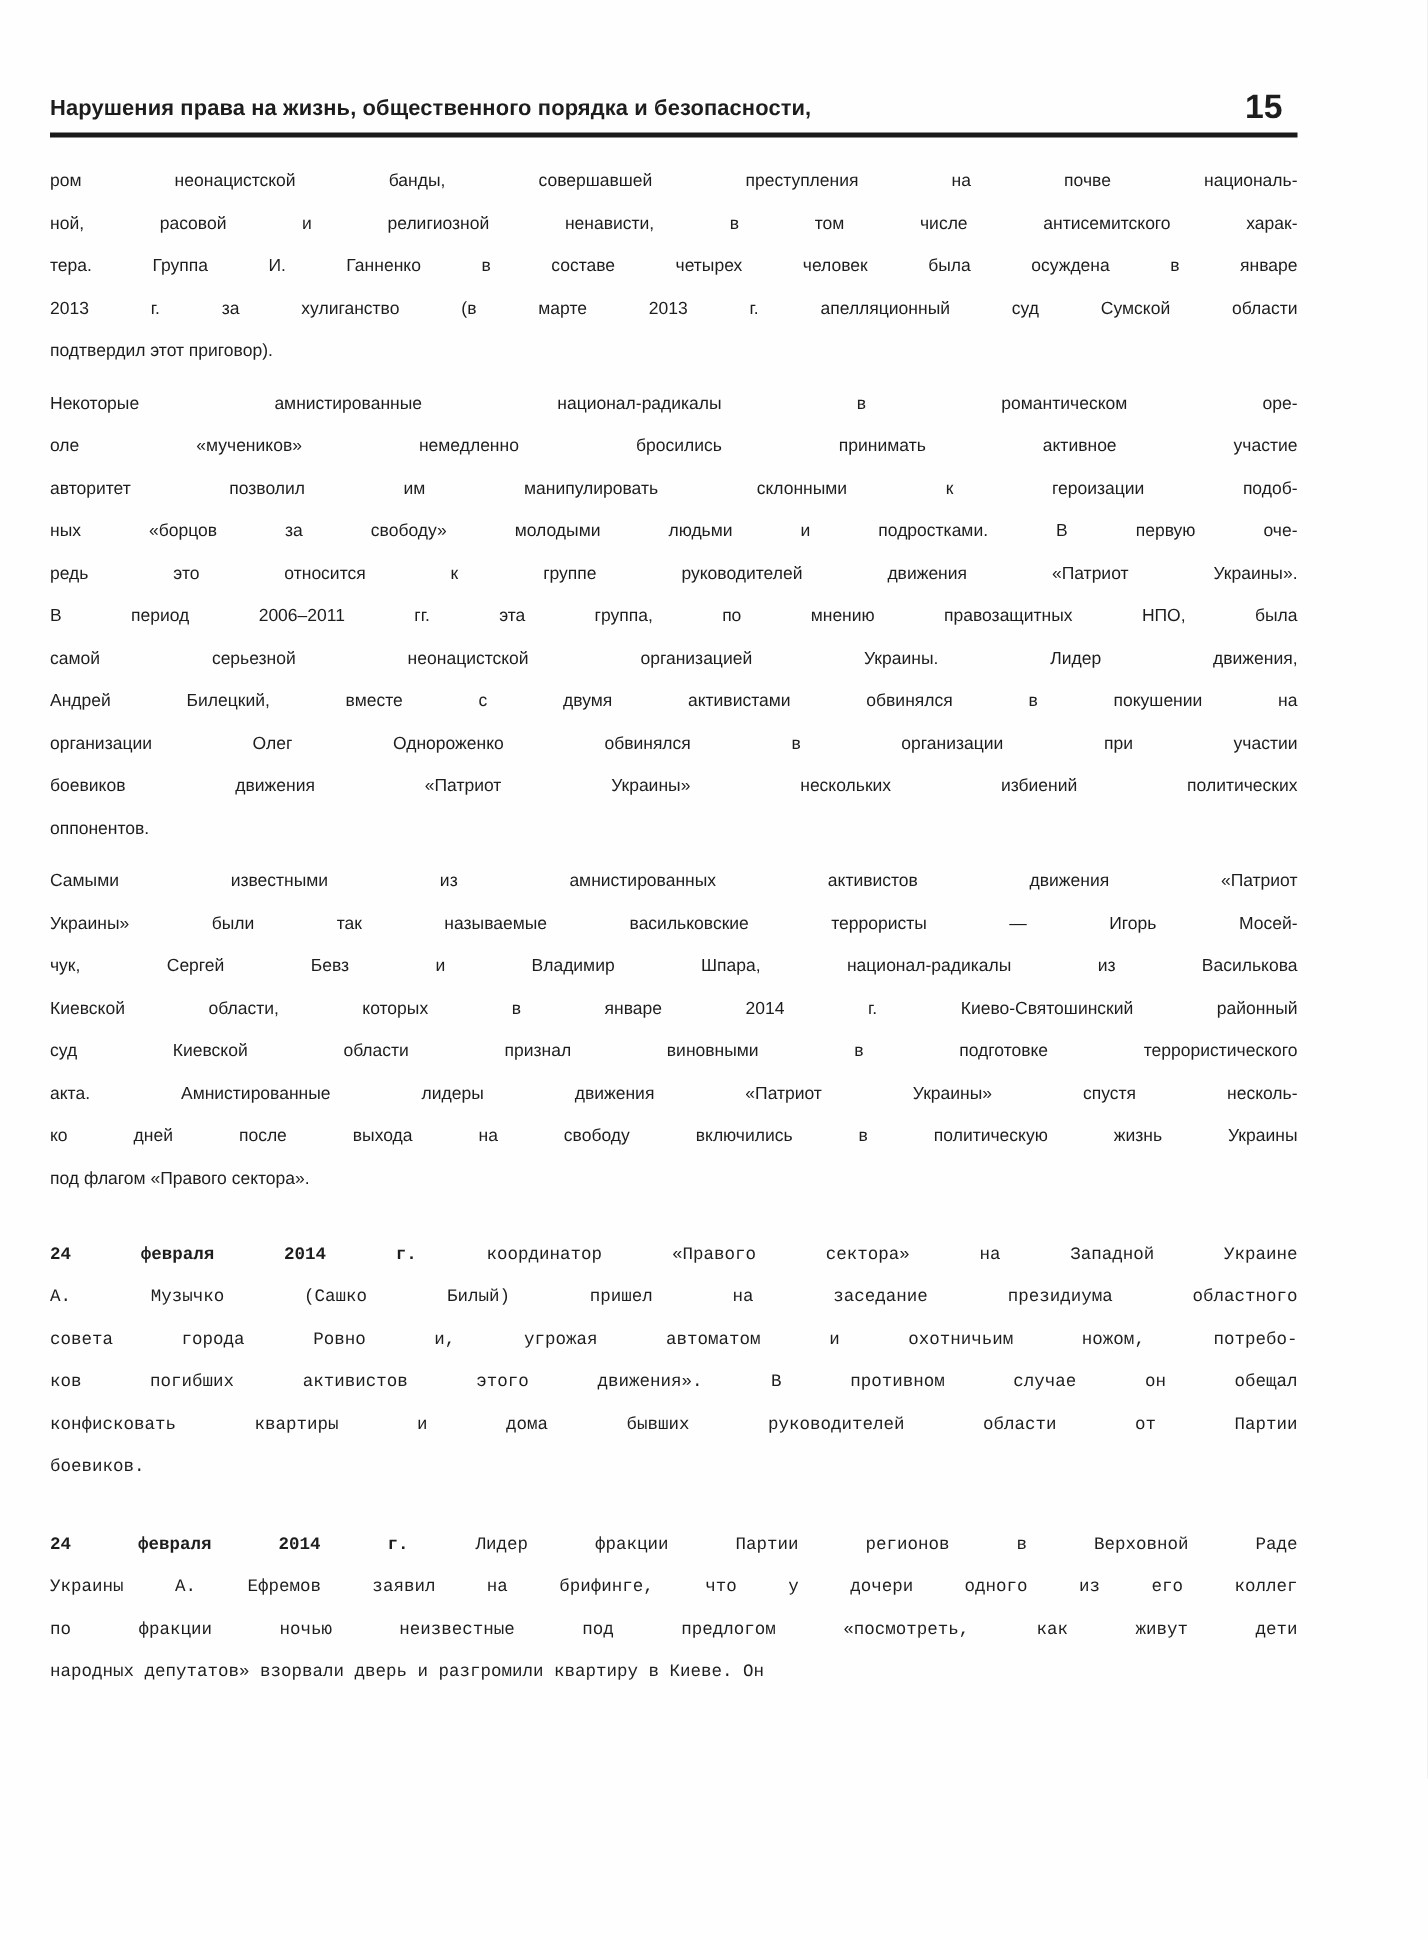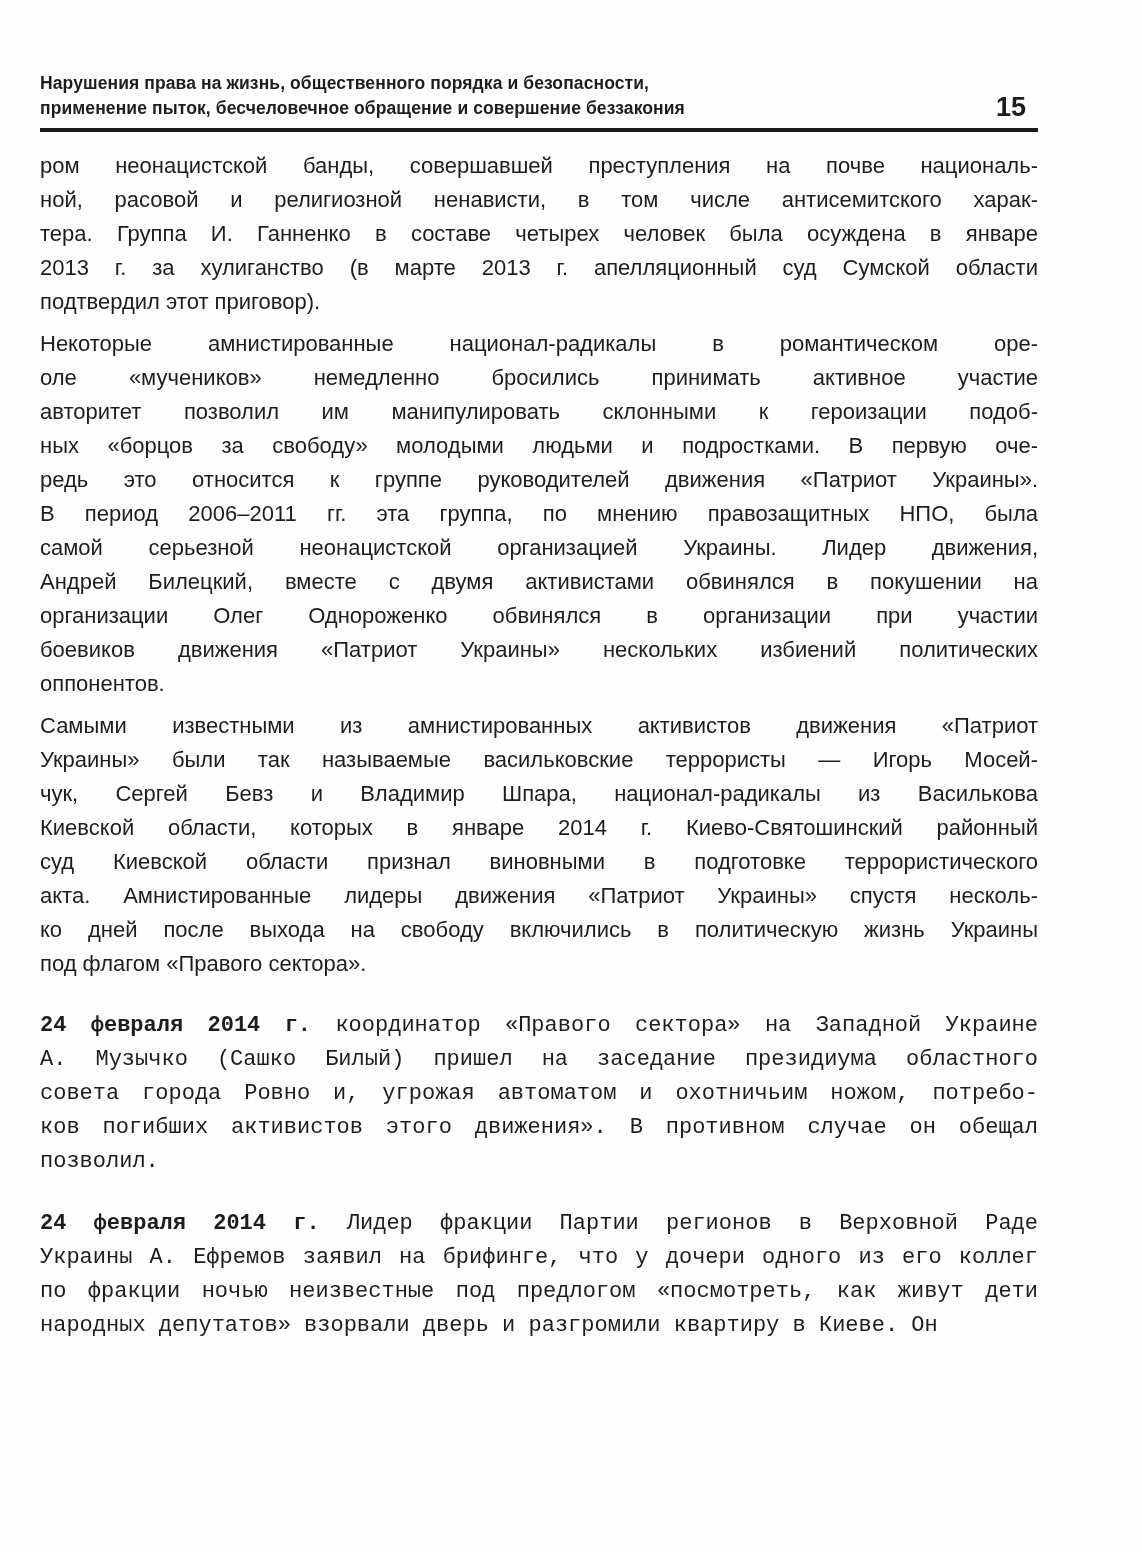--- a/index.html
+++ b/index.html
@@ -42,21 +42,21 @@
     line-height: 28px;
     padding-right: 12px;
     text-align: right;
   }
   .rule {
     height: 4px;
     background: #1a1a1a;
   }
   .body {
     margin-top: 17px;
-    font-size: 22px;
+    font-size: 14px;
     line-height: 34px;
   }
   .paragraph {
     margin: 0 0 8px 0;
   }
   .paragraph.dated {
     margin-top: 28px;
     font-family: Liberation Mono, monospace;
   }
   .line {
@@ -71,21 +71,20 @@
     font-weight: 700;
   }
 </style>
 </head>
 <body>
 
 <div class="page" style="background: rgb(254, 254, 254); color: rgb(29, 29, 29); padding-left: 40px;">
   <div class="running-head">
     <div class="head-title">
       <div class="head-line">Нарушения права на жизнь, общественного порядка и безопасности,</div>
-      <div class="head-line">применение пыток, бесчеловечное обращение и совершение беззакония</div>
     </div>
     <div class="page-number">15</div>
   </div>
   <div class="rule" style="background: rgb(26, 26, 26);"></div>
   <div class="body">
       <div class="paragraph">
         <div class="line just">ром неонацистской банды, совершавшей преступления на почве националь-</div>
         <div class="line just">ной, расовой и религиозной ненависти, в том числе антисемитского харак-</div>
         <div class="line just">тера. Группа И. Ганненко в составе четырех человек была осуждена в январе</div>
         <div class="line just">2013 г. за хулиганство (в марте 2013 г. апелляционный суд Сумской области</div>
@@ -112,21 +111,22 @@
         <div class="line just">суд Киевской области признал виновными в подготовке террористического</div>
         <div class="line just">акта. Амнистированные лидеры движения «Патриот Украины» спустя несколь-</div>
         <div class="line just">ко дней после выхода на свободу включились в политическую жизнь Украины</div>
         <div class="line">под флагом «Правого сектора».</div>
       </div>
       <div class="paragraph dated">
         <div class="line just"><strong>24 февраля 2014 г.</strong> координатор «Правого сектора» на Западной Украине</div>
         <div class="line just">А. Музычко (Сашко Билый) пришел на заседание президиума областного</div>
         <div class="line just">совета города Ровно и, угрожая автоматом и охотничьим ножом, потребо-</div>
         <div class="line just">ков погибших активистов этого движения». В противном случае он обещал</div>
-        <div class="line">позволил.</div>
+        <div class="line just">конфисковать квартиры и дома бывших руководителей области от Партии</div>
+        <div class="line">боевиков.</div>
       </div>
       <div class="paragraph dated">
         <div class="line just"><strong>24 февраля 2014 г.</strong> Лидер фракции Партии регионов в Верховной Раде</div>
         <div class="line just">Украины А. Ефремов заявил на брифинге, что у дочери одного из его коллег</div>
         <div class="line just">по фракции ночью неизвестные под предлогом «посмотреть, как живут дети</div>
         <div class="line">народных депутатов» взорвали дверь и разгромили квартиру в Киеве. Он</div>
       </div>
     </div>
 </div>
 

